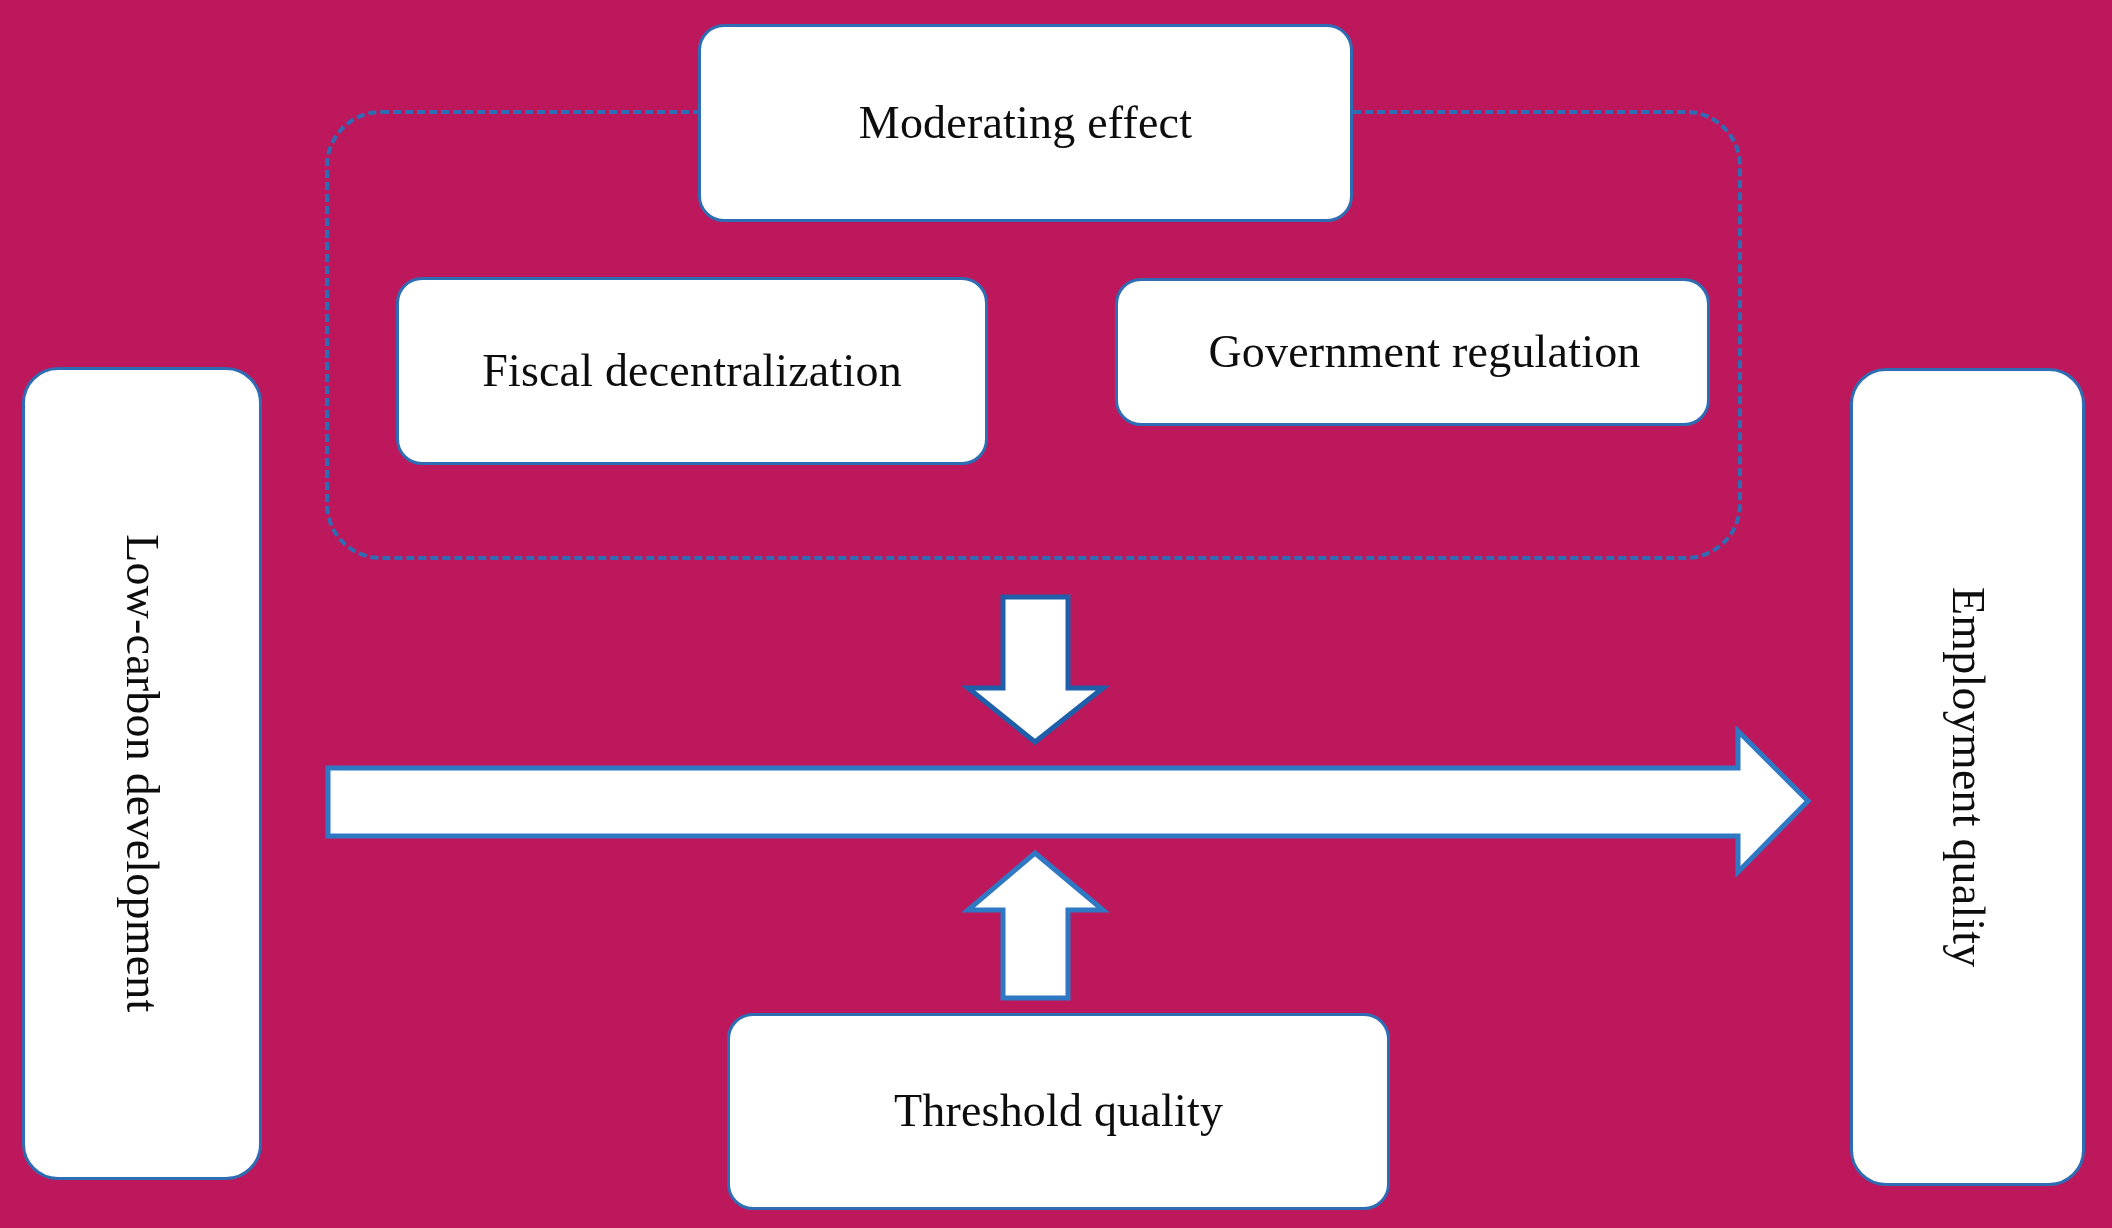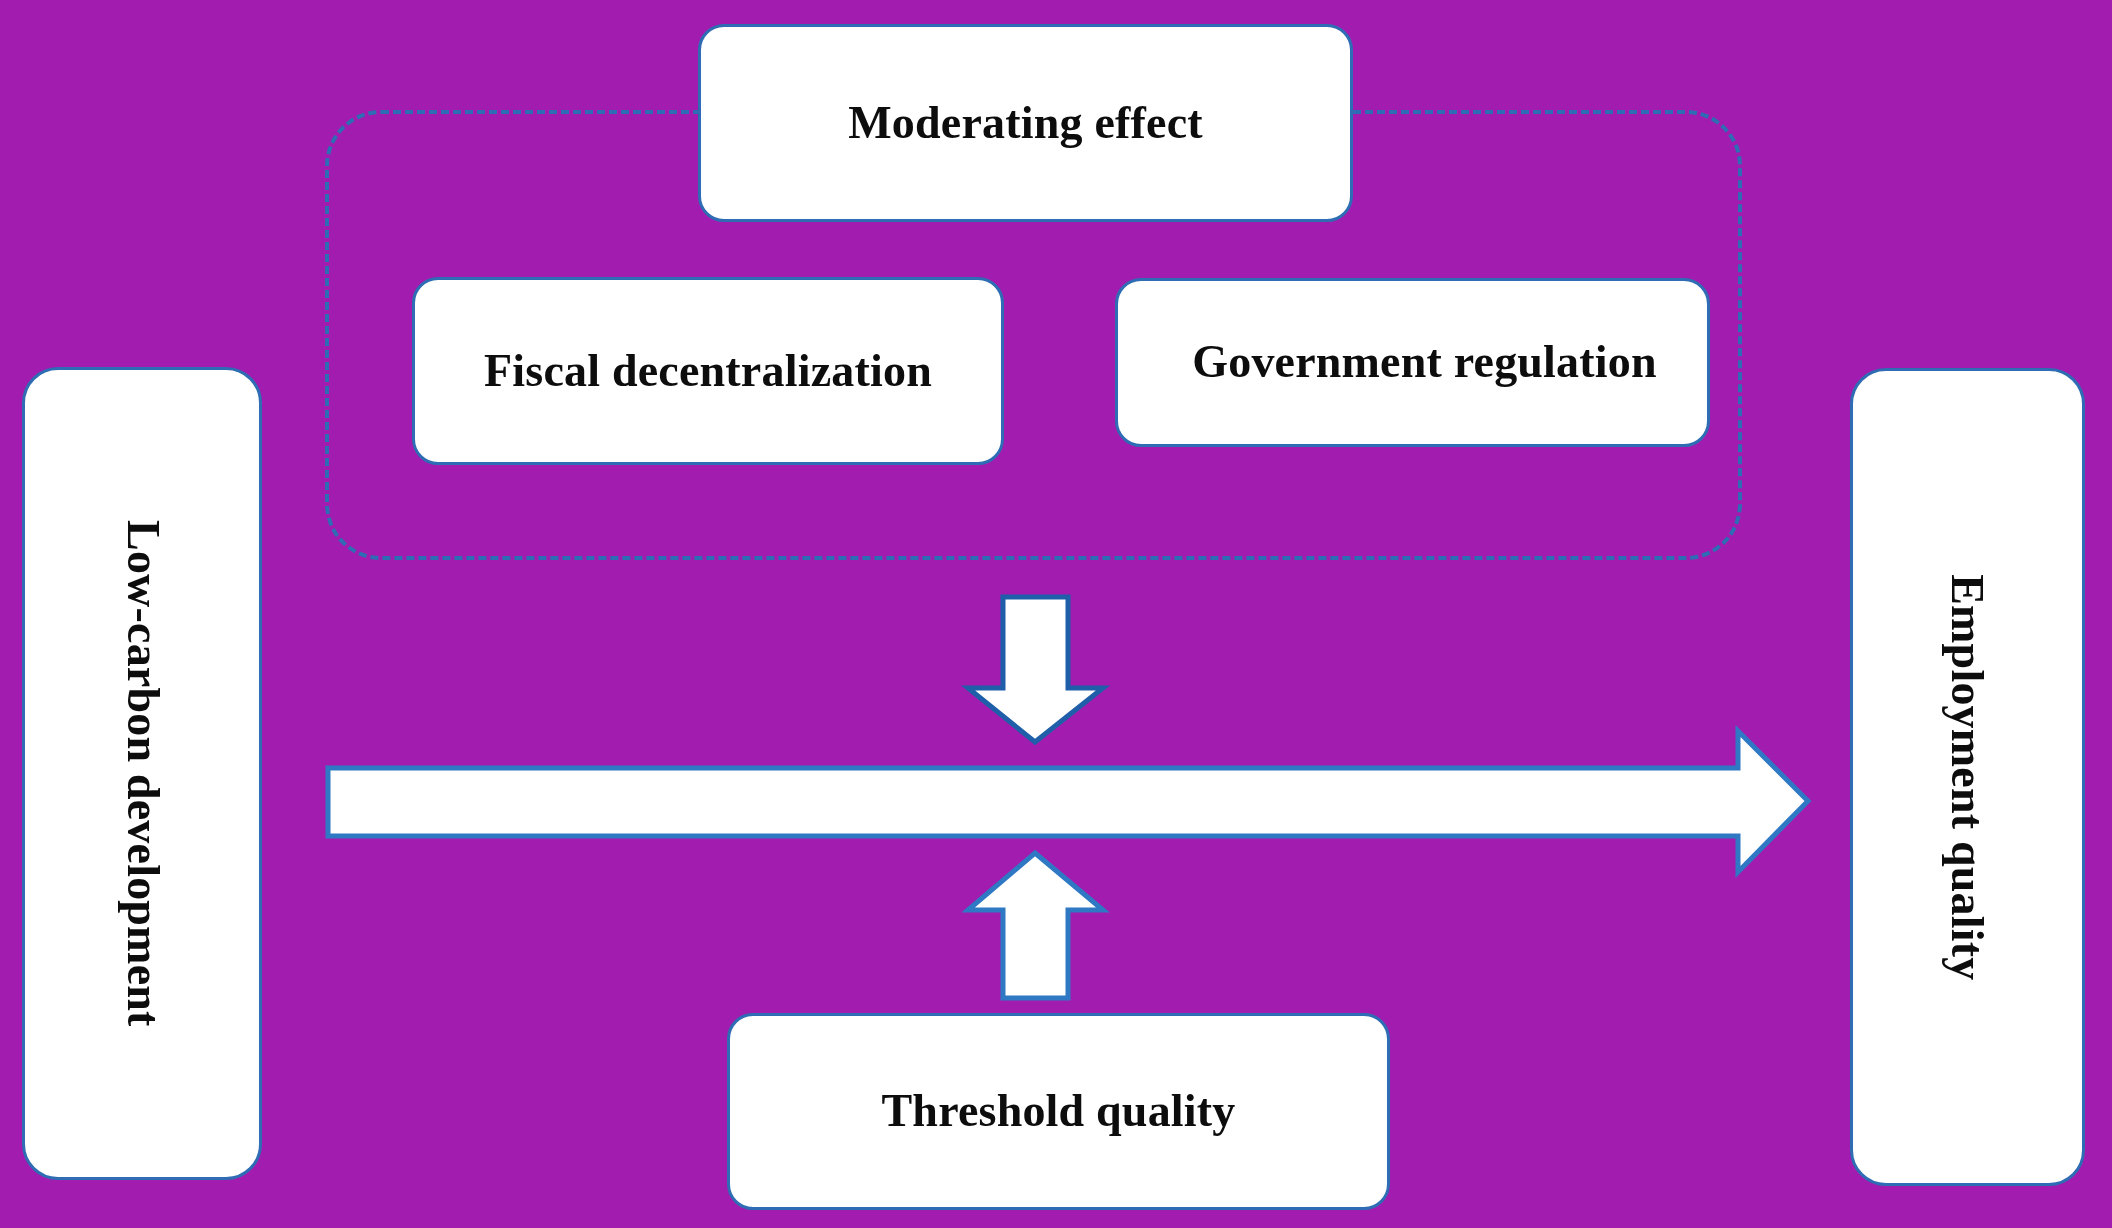--- a/index.html
+++ b/index.html
@@ -7,23 +7,22 @@
     padding: 0;
     background: #ffffff;
   }
   body {
     font-family: "Liberation Serif", "DejaVu Serif", serif;
   }
   #canvas {
     position: relative;
     width: 2112px;
     height: 1228px;
-    background: #a21caf;
+    background: #be185d;
     overflow: hidden;
-    font-weight: bold;
   }
   .node {
     position: absolute;
     box-sizing: border-box;
     background: #ffffff;
     display: flex;
     align-items: center;
     justify-content: center;
     text-align: center;
     color: #111111;
@@ -88,25 +87,25 @@
 <div id="canvas">
 
   <div id="moderating-group" style="left:325px; top:110px; width:1417px; height:450px;"></div>
 
   <div class="mask-patch" style="left:700px; top:96px; width:652px; height:30px;"></div>
 
   <div class="node node-solid" style="left:698px; top:24px; width:655px; height:198px;">
     <span class="node-label">Moderating effect</span>
   </div>
 
-  <div class="node node-solid" style="left:412px; top:277px; width:592px; height:188px;">
+  <div class="node node-solid" style="left:396px; top:277px; width:592px; height:188px;">
     <span class="node-label">Fiscal decentralization</span>
   </div>
 
-  <div class="node node-solid" style="left:1115px; top:278px; width:595px; height:169px;padding-left:24px;">
+  <div class="node node-solid" style="left:1115px; top:278px; width:595px; height:148px;padding-left:24px;">
     <span class="node-label">Government regulation</span>
   </div>
 
   <div class="node node-solid pillar" style="left:22px; top:367px; width:240px; height:813px;">
     <span class="node-label">Low-carbon development</span>
   </div>
 
   <div class="node node-solid pillar" style="left:1850px; top:368px; width:235px; height:818px;">
     <span class="node-label">Employment quality</span>
   </div>

